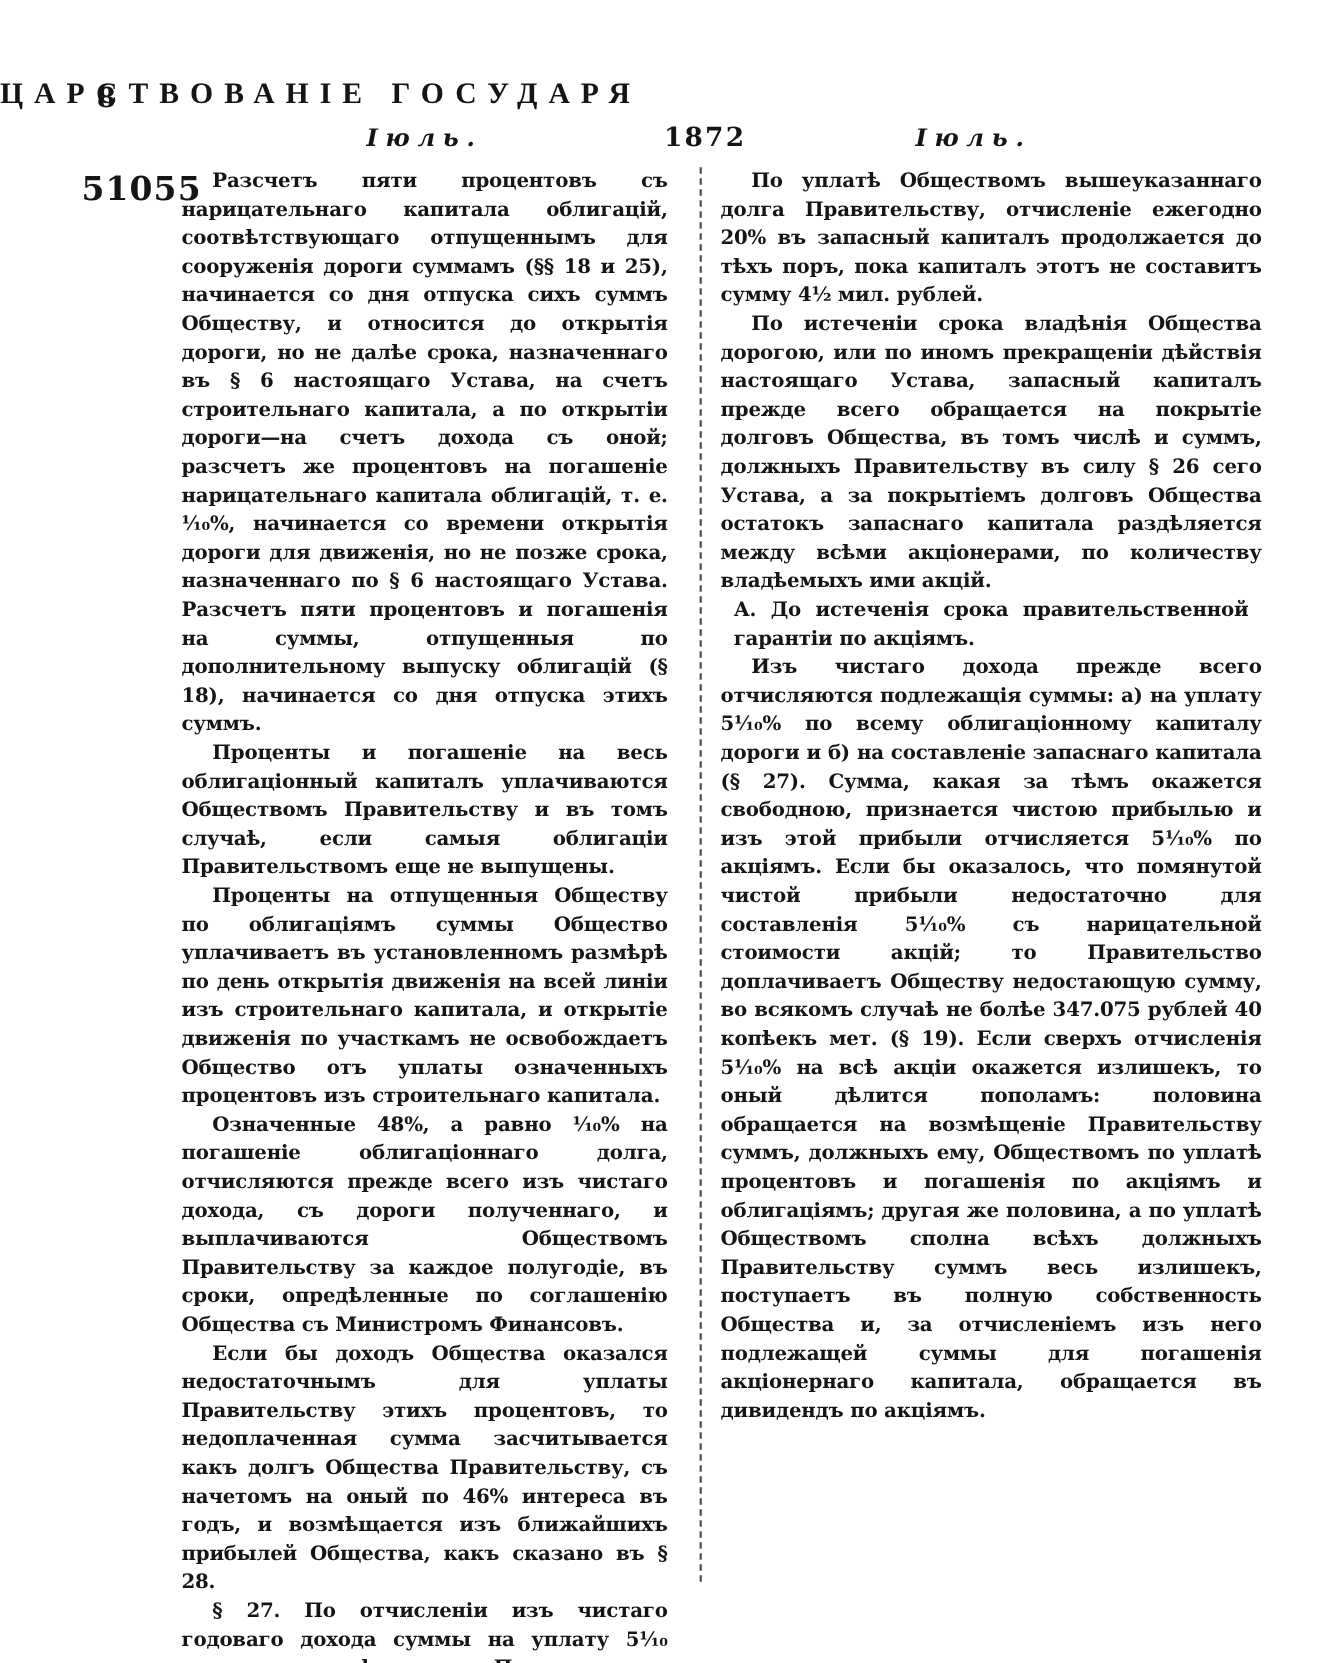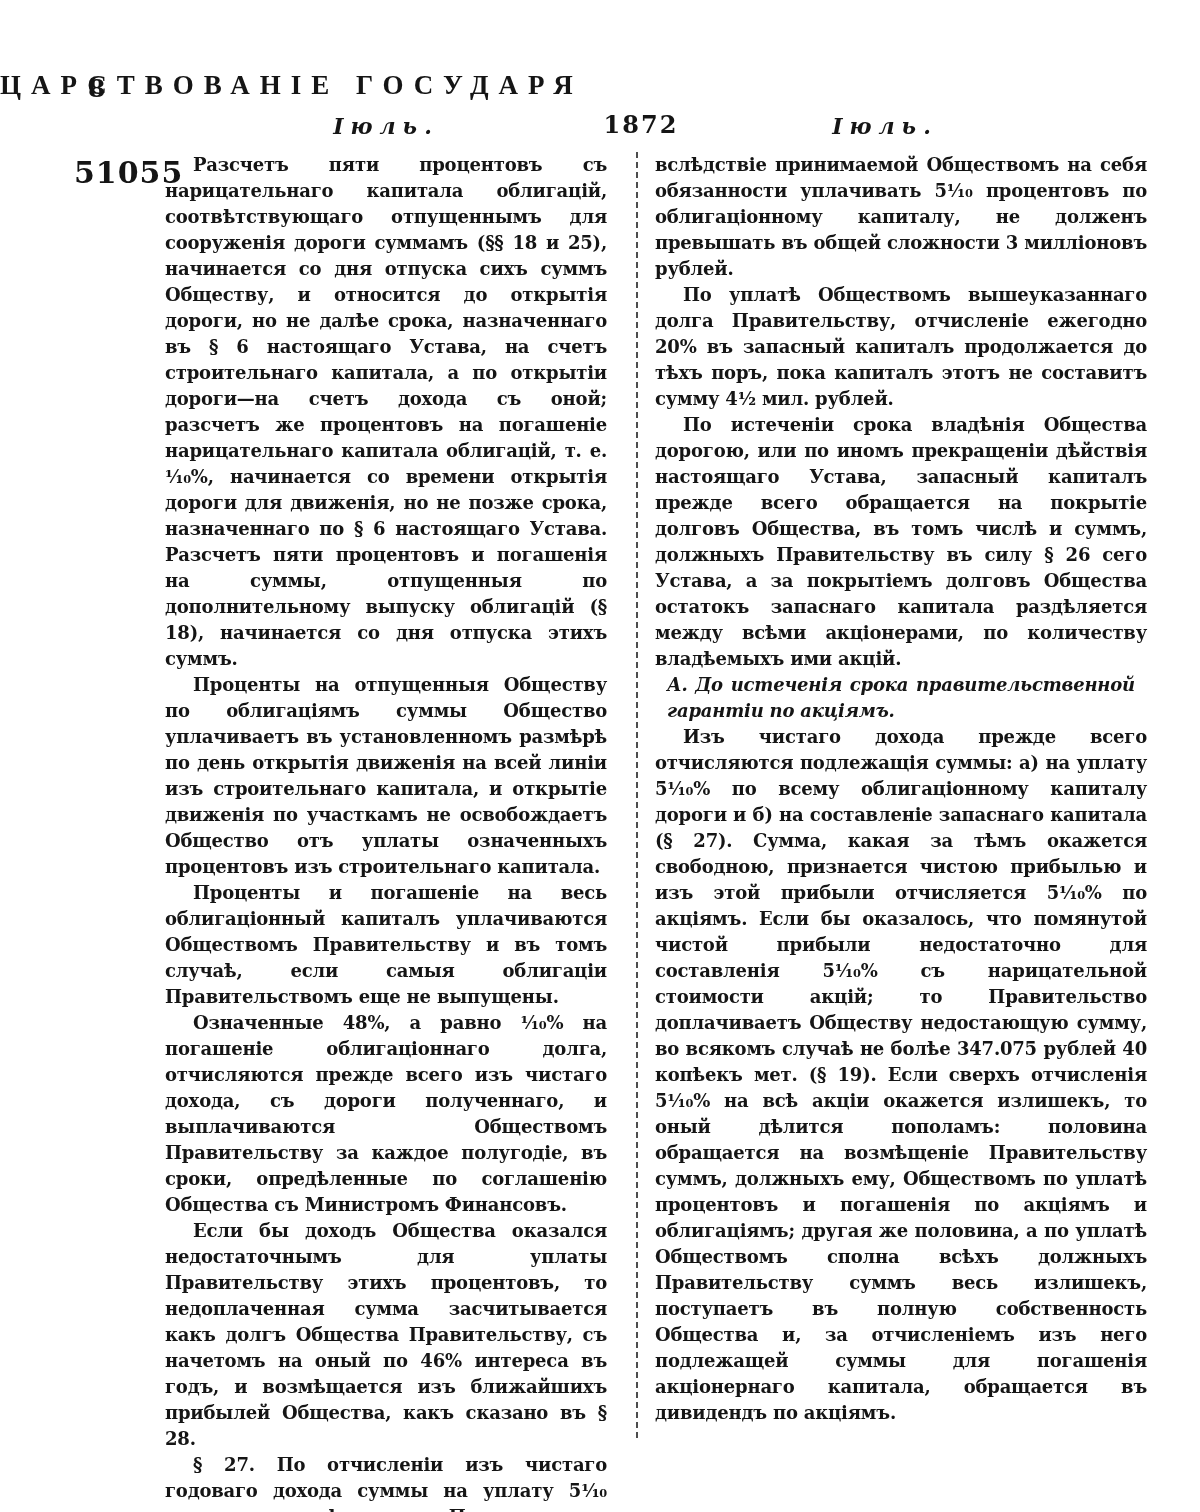--- a/index.html
+++ b/index.html
@@ -82,21 +82,20 @@
     text-align:justify;
     font-size:18px;
     line-height:26px;
     font-weight:bold;
     letter-spacing:-0.2px;
   }
   .indent{ text-indent:28px; }
   .flush{ text-indent:0; }
   .heading-a{
     text-align:center;
-    font-style:italic;
     text-indent:0;
     padding:0 12px;
   }
   .column-divider{
     position:absolute;
     top:152px;
     left:636px;
     height:1286px;
     width:0;
     border-left:2px dashed #2e2e2e;
@@ -113,30 +112,29 @@
   <div class="month-left">Іюль.</div>
   <div class="year">1872</div>
   <div class="month-right">Іюль.</div>
 
   <div class="act-number">51055</div>
 
   <div class="column-divider"></div>
 
   <div class="col col-left">
     <p class="indent">Разсчетъ пяти процентовъ съ нарицательнаго капитала облигацій, соотвѣтствующаго отпущеннымъ для сооруженія дороги суммамъ (§§ 18 и 25), начинается со дня отпуска сихъ суммъ Обществу, и относится до открытія дороги, но не далѣе срока, назначеннаго въ § 6 настоящаго Устава, на счетъ строительнаго капитала, а по открытіи дороги—на счетъ дохода съ оной; разсчетъ же процентовъ на погашеніе нарицательнаго капитала облигацій, т. е. ¹⁄₁₀%, начинается со времени открытія дороги для движенія, но не позже срока, назначеннаго по § 6 настоящаго Устава. Разсчетъ пяти процентовъ и погашенія на суммы, отпущенныя по дополнительному выпуску облигацій (§ 18), начинается со дня отпуска этихъ суммъ.</p>
+    <p class="indent">Проценты и погашеніе на весь облигаціонный капиталъ уплачиваются Обществомъ Правительству и въ томъ случаѣ, если самыя облигаціи Правительствомъ еще не выпущены.</p>
     <p class="indent">Проценты на отпущенныя Обществу по облигаціямъ суммы Общество уплачиваетъ въ установленномъ размѣрѣ по день открытія движенія на всей линіи изъ строительнаго капитала, и открытіе движенія по участкамъ не освобождаетъ Общество отъ уплаты означенныхъ процентовъ изъ строительнаго капитала.</p>
-    <p class="indent">Проценты и погашеніе на весь облигаціонный капиталъ уплачиваются Обществомъ Правительству и въ томъ случаѣ, если самыя облигаціи Правительствомъ еще не выпущены.</p>
     <p class="indent">Означенные 48%, а равно ¹⁄₁₀% на погашеніе облигаціоннаго долга, отчисляются прежде всего изъ чистаго дохода, съ дороги полученнаго, и выплачиваются Обществомъ Правительству за каждое полугодіе, въ сроки, опредѣленные по соглашенію Общества съ Министромъ Финансовъ.</p>
     <p class="indent">Если бы доходъ Общества оказался недостаточнымъ для уплаты Правительству этихъ процентовъ, то недоплаченная сумма засчитывается какъ долгъ Общества Правительству, съ начетомъ на оный по 46% интереса въ годъ, и возмѣщается изъ ближайшихъ прибылей Общества, какъ сказано въ § 28.</p>
     <p class="indent">§ 27. По отчисленіи изъ чистаго годоваго дохода суммы на уплату 5¹⁄₁₀ процентовъ, слѣдующихъ Правительству по § 26, Общество обязано отдѣлять изъ остальной части чистаго дохода, т. е. изъ чистой прибыли Общества, ежегодно по 5 процентовъ въ запасный капиталъ, назначаемый на покрытіе непредвидѣнныхъ и чрезвычайныхъ расходовъ по исправленію дороги и ея принадлежностей.</p>
 
   </div>
 
   <div class="col col-right">
-    <p class="flush">вслѣдствіе принимаемой Обществомъ на себя обязанности уплачивать 5¹⁄₁₀ процентовъ по облигаціонному капиталу, не долженъ превышать въ общей сложности 3 милліоновъ рублей.</p>
     <p class="indent">По уплатѣ Обществомъ вышеуказаннаго долга Правительству, отчисленіе ежегодно 20% въ запасный капиталъ продолжается до тѣхъ поръ, пока капиталъ этотъ не составитъ сумму 4¹⁄₂ мил. рублей.</p>
     <p class="indent">По истеченіи срока владѣнія Общества дорогою, или по иномъ прекращеніи дѣйствія настоящаго Устава, запасный капиталъ прежде всего обращается на покрытіе долговъ Общества, въ томъ числѣ и суммъ, должныхъ Правительству въ силу § 26 сего Устава, а за покрытіемъ долговъ Общества остатокъ запаснаго капитала раздѣляется между всѣми акціонерами, по количеству владѣемыхъ ими акцій.</p>
     <p class="heading-a">А. До истеченія срока правительственной гарантіи по акціямъ.</p>
     <p class="indent">Изъ чистаго дохода прежде всего отчисляются подлежащія суммы: а) на уплату 5¹⁄₁₀% по всему облигаціонному капиталу дороги и б) на составленіе запаснаго капитала (§ 27). Сумма, какая за тѣмъ окажется свободною, признается чистою прибылью и изъ этой прибыли отчисляется 5¹⁄₁₀% по акціямъ. Если бы оказалось, что помянутой чистой прибыли недостаточно для составленія 5¹⁄₁₀% съ нарицательной стоимости акцій; то Правительство доплачиваетъ Обществу недостающую сумму, во всякомъ случаѣ не болѣе 347.075 рублей 40 копѣекъ мет. (§ 19). Если сверхъ отчисленія 5¹⁄₁₀% на всѣ акціи окажется излишекъ, то оный дѣлится пополамъ: половина обращается на возмѣщеніе Правительству суммъ, должныхъ ему, Обществомъ по уплатѣ процентовъ и погашенія по акціямъ и облигаціямъ; другая же половина, а по уплатѣ Обществомъ сполна всѣхъ должныхъ Правительству суммъ весь излишекъ, поступаетъ въ полную собственность Общества и, за отчисленіемъ изъ него подлежащей суммы для погашенія акціонернаго капитала, обращается въ дивидендъ по акціямъ.</p>
 
   </div>
 
 </div>
 
 </body></html>

